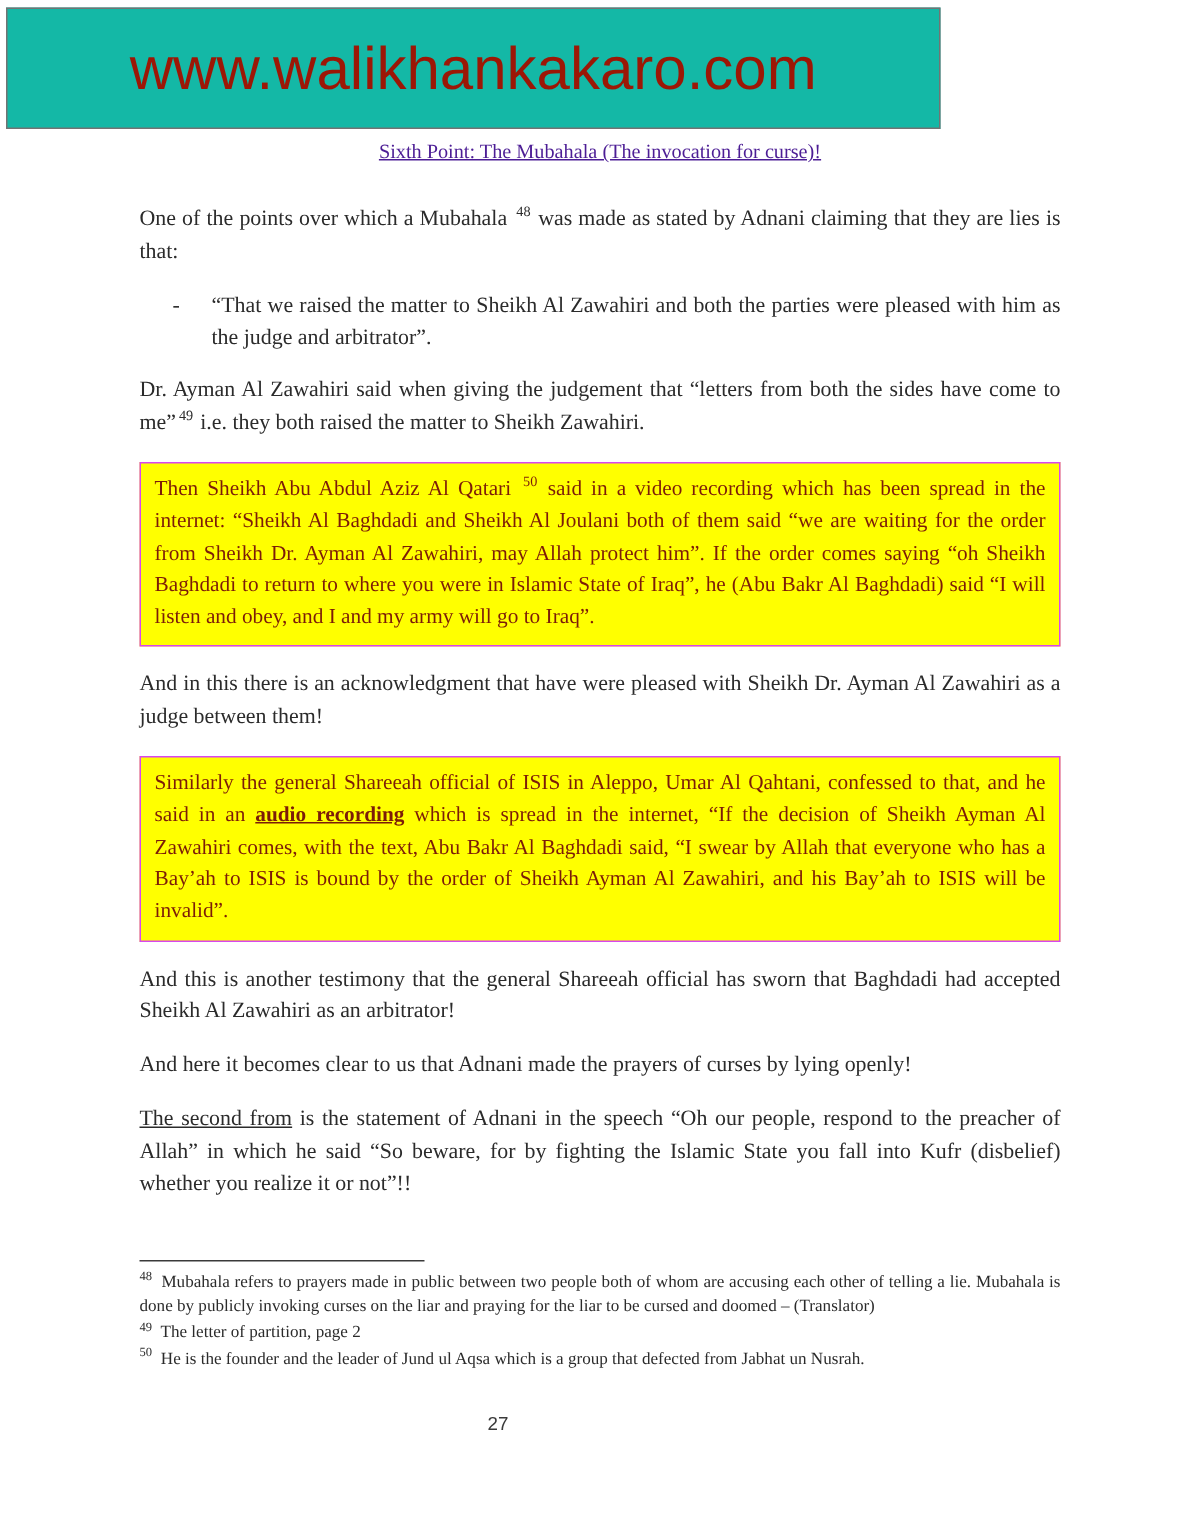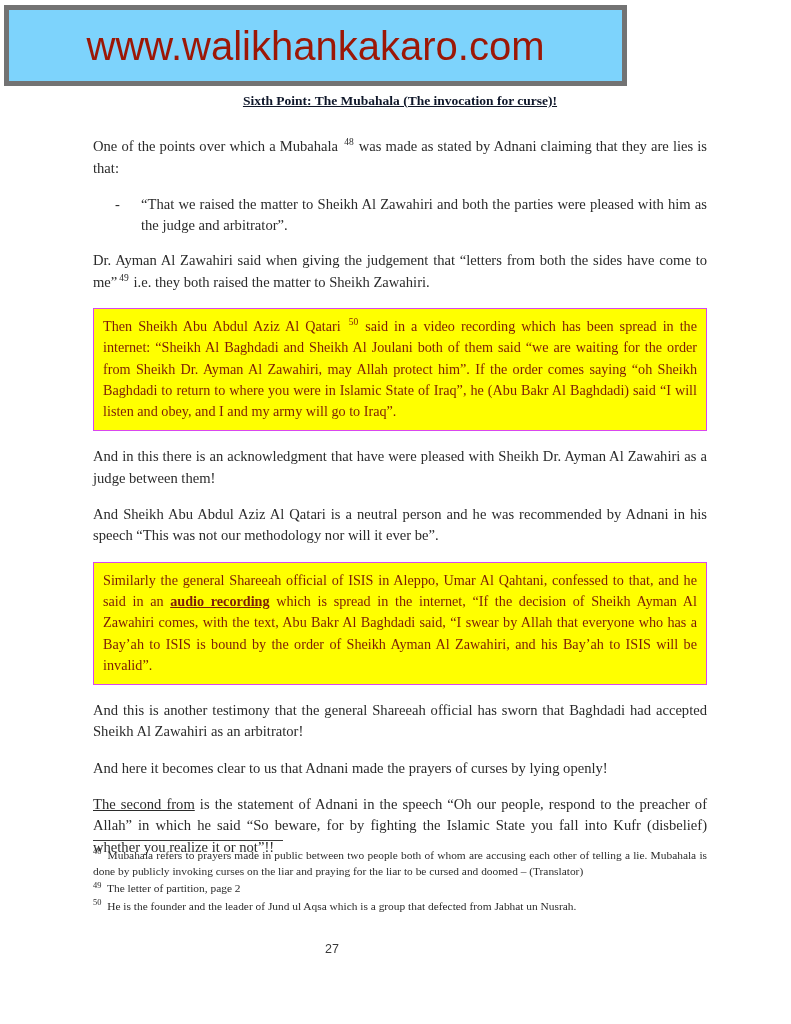--- a/index.html
+++ b/index.html
@@ -24,22 +24,22 @@
     box-sizing: border-box;
   }
 
   
   .watermark-banner {
     position: absolute;
     left: 4px;
     top: 5px;
     width: 623px;
     height: 81px;
-    background: #7dd3fc;
-    border: 5px solid #737373;
+    background: #14b8a6;
+    border: 1px solid #737373;
     box-sizing: border-box;
     display: flex;
     align-items: center;
     justify-content: center;
   }
   .watermark-text {
     font-family: "Liberation Sans", "DejaVu Sans", sans-serif;
     font-size: 40px;
     line-height: 1;
     color: #9c1706;
@@ -50,24 +50,24 @@
   
   .content {
     position: absolute;
     left: 93px;
     top: 92px;
     width: 614px;
   }
 
   .doc-title {
     text-align: center;
-    font-weight: bold;
+    font-weight: normal;
     font-size: 13.5px;
     line-height: 1.35;
-    color: #0f172a;
+    color: #4c1d95;
     text-decoration: underline;
     margin: 0 0 26px 0;
   }
 
   p.para {
     margin: 2px 0 15px 0;
     font-size: 14.6px;
     line-height: 1.46;
     text-align: justify;
     color: #2b2b2b;
@@ -184,21 +184,20 @@
         <span>“That we raised the matter to Sheikh Al Zawahiri and both the parties were pleased with him as the judge and arbitrator”.</span>
       </li>
     </ul>
 
     <p class="para"><span>Dr. Ayman Al Zawahiri said when giving the judgement that “letters from both the sides have come to me”</span><span class="fn-ref">49</span><span> i.e. they both raised the matter to Sheikh Zawahiri.</span></p>
 
     <div class="highlight-box"><span>Then Sheikh Abu Abdul Aziz Al Qatari </span><span class="fn-ref">50</span><span> said in a video recording which has been spread in the internet: “Sheikh Al Baghdadi and Sheikh Al Joulani both of them said “we are waiting for the order from Sheikh Dr. Ayman Al Zawahiri, may Allah protect him”. If the order comes saying “oh Sheikh Baghdadi to return to where you were in Islamic State of Iraq”, he (Abu Bakr Al Baghdadi) said “I will listen and obey, and I and my army will go to Iraq”.</span></div>
 
     <p class="para">And in this there is an acknowledgment that have were pleased with Sheikh Dr. Ayman Al Zawahiri as a judge between them!</p>
 
-    <p class="para">And Sheikh Abu Abdul Aziz Al Qatari is a neutral person and he was recommended by Adnani in his speech “This was not our methodology nor will it ever be”.</p>
 
     <div class="highlight-box"><span>Similarly the general Shareeah official of ISIS in Aleppo, Umar Al Qahtani, confessed to that, and he said in an </span><span class="inline-underline">audio recording</span><span> which is spread in the internet, “If the decision of Sheikh Ayman Al Zawahiri comes, with the text, Abu Bakr Al Baghdadi said, “I swear by Allah that everyone who has a Bay’ah to ISIS is bound by the order of Sheikh Ayman Al Zawahiri, and his Bay’ah to ISIS will be invalid”.</span></div>
 
     <p class="para">And this is another testimony that the general Shareeah official has sworn that Baghdadi had accepted Sheikh Al Zawahiri as an arbitrator!</p>
 
     <p class="para">And here it becomes clear to us that Adnani made the prayers of curses by lying openly!</p>
 
     <p class="para"><span class="inline-underline-plain">The second from</span><span> is the statement of Adnani in the speech “Oh our people, respond to the preacher of Allah” in which he said “So beware, for by fighting the Islamic State you fall into Kufr (disbelief) whether you realize it or not”!!</span></p>
 
   </div>

